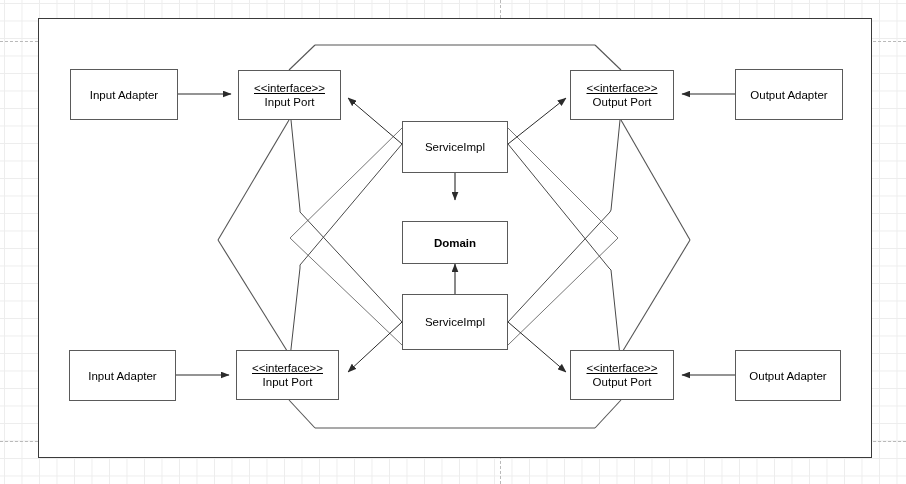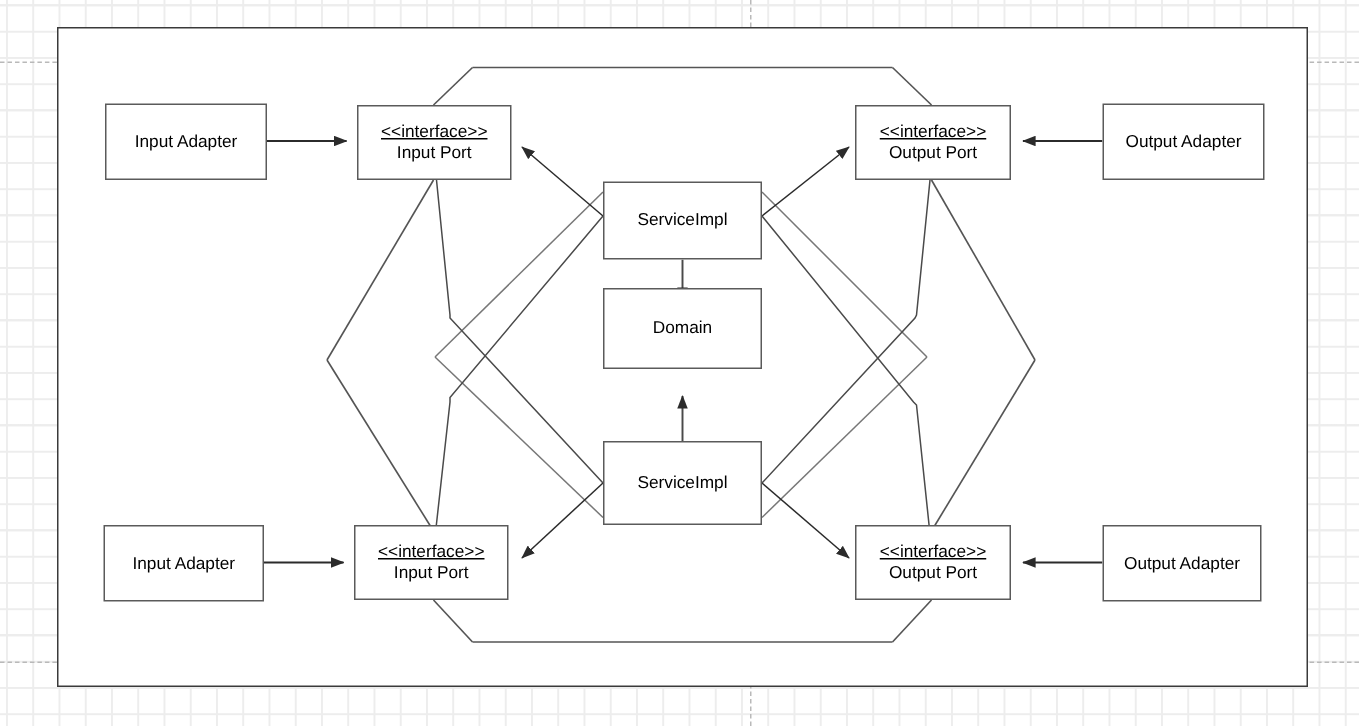--- a/index.html
+++ b/index.html
@@ -165,21 +165,21 @@
   </div>
 
   <div class="node" style="left:735px; top:69px;  width:108px; height:51px;">
     <span class="name">Output Adapter</span>
   </div>
 
   <div class="node" style="left:402px; top:121px; width:106px; height:52px;">
     <span class="name">ServiceImpl</span>
   </div>
 
-  <div class="node" style="left:402px; top:192px; width:106px; height:54px;">
+  <div class="node" style="left:402px; top:221px; width:106px; height:43px;font-weight:bold;">
     <span class="name">Domain</span>
   </div>
 
   <div class="node" style="left:402px; top:294px; width:106px; height:56px;">
     <span class="name">ServiceImpl</span>
   </div>
 
   <div class="node" style="left:69px;  top:350px; width:107px; height:51px;">
     <span class="name">Input Adapter</span>
   </div>

